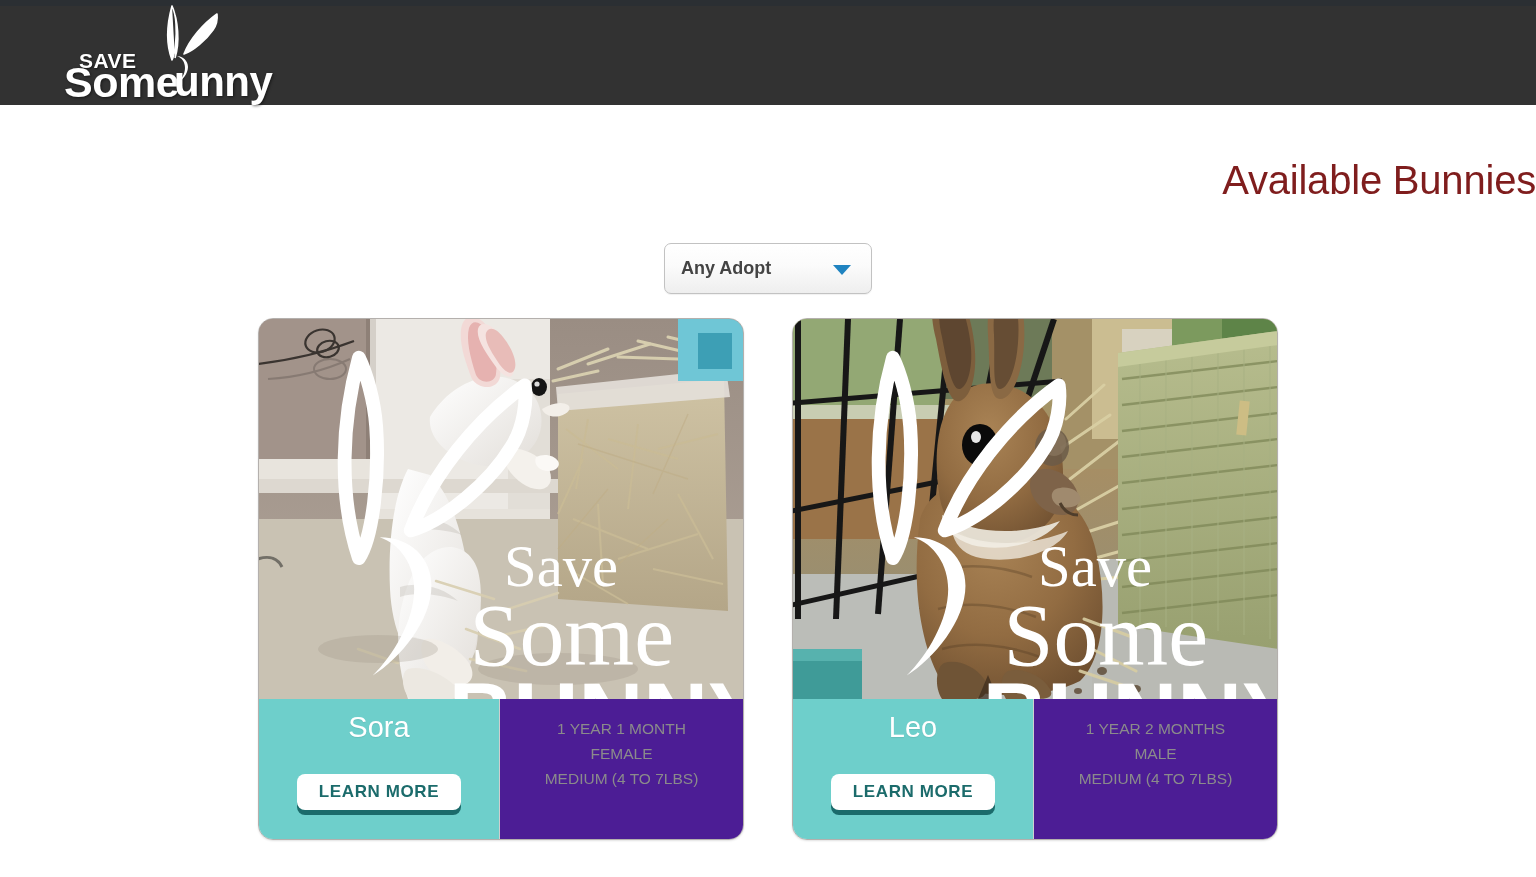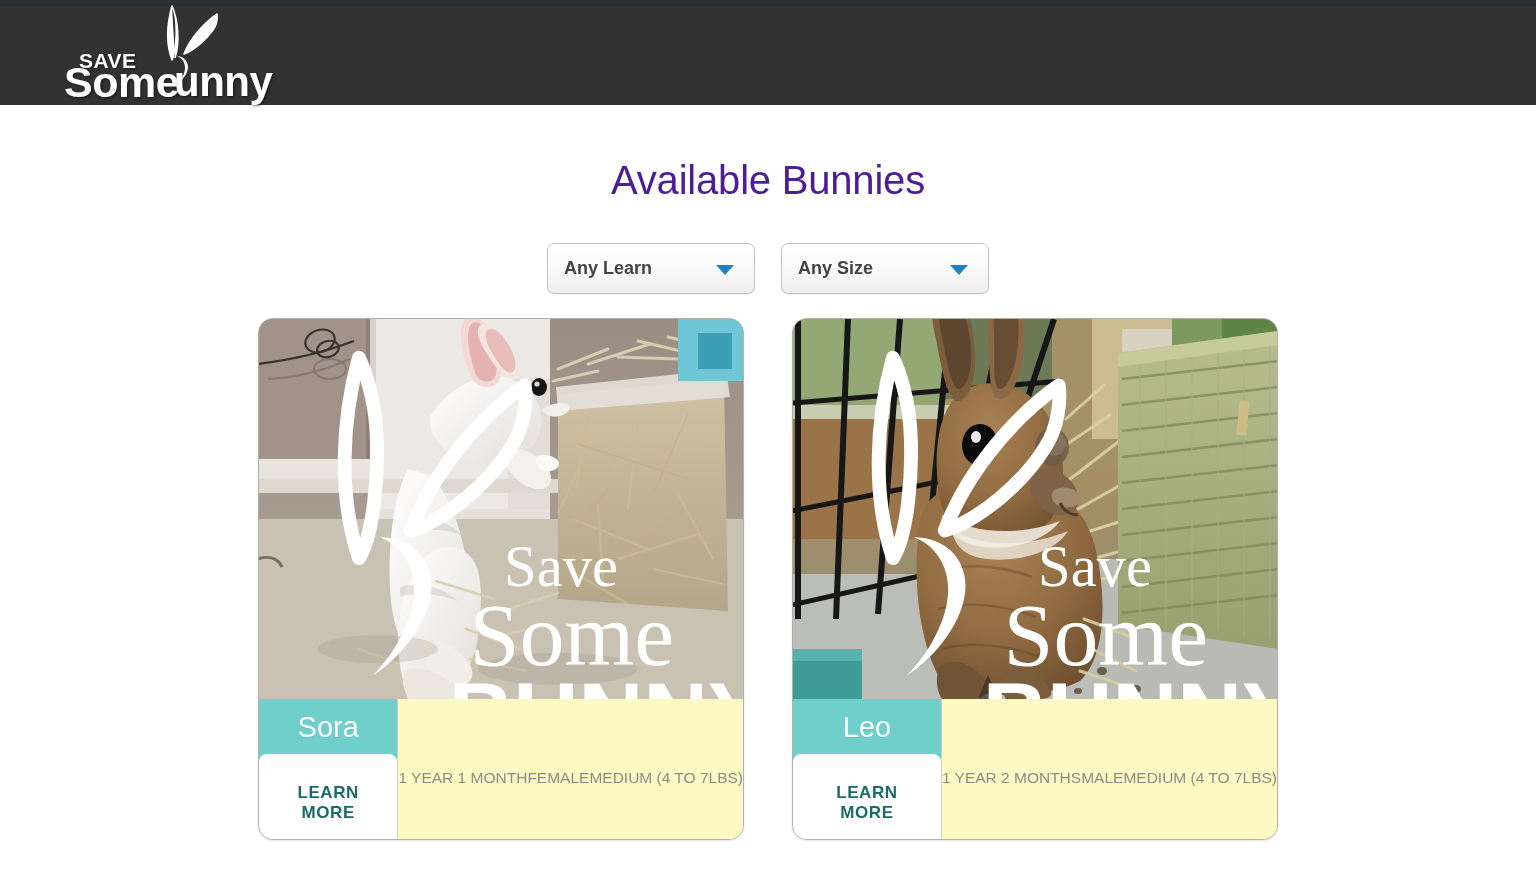--- a/index.html
+++ b/index.html
@@ -77,24 +77,24 @@
     font-family: "Liberation Sans", sans-serif;
     cursor: pointer;
     text-shadow: 0 1px 2px rgba(0,0,0,.3);
     display: flex; align-items: center; justify-content: center;
   }
 
   
   .page-title {
     position: absolute; top: 158px; left: 0;
     width: 1536px;
-    text-align: center;
+    text-align: right;
     font-size: 40px;
     font-weight: normal;
-    color: #4c1d95;
+    color: #7f1d1d;
     letter-spacing: -0.2px;
   }
 
   
   .filters {
     position: absolute; top: 243px; left: 0;
     width: 1536px;
     display: flex; justify-content: center; gap: 26px;
   }
   .select-box {
@@ -150,51 +150,52 @@
     pointer-events: none;
   }
 
   .card-body { display: flex; height: 140px; }
   .card-left {
     width: 240px;
     background: #6ecfcb;
     display: flex; flex-direction: column;
     align-items: center; justify-content: flex-start;
     padding-top: 13px;
+    gap: 20px;
   }
   .card-name {
     color: #ffffff;
     font-size: 29px;
     font-weight: normal;
     line-height: 1.1;
     margin-bottom: 10px;
     text-shadow: 0 1px 1px rgba(0,0,0,.08);
   }
   .learn-btn-wrap { position: relative; }
   .learn-btn {
     position: relative;
     display: block;
     background: #ffffff;
     border: none;
     border-radius: 8px;
-    padding: 29px 22px;
+    padding: 8px 22px;
     font-family: "Liberation Sans", sans-serif;
     font-size: 17px;
     font-weight: bold;
     letter-spacing: 0.6px;
     color: #1b6b6b;
     cursor: pointer;
     box-shadow: 0 5px 0 0 #1b6b6b;
     z-index: 2;
   }
   .card-right {
     flex: 1;
-    background: #fef9c3;
+    background: #4c1d95;
     border-left: 1px solid #cfcfcf;
-    display: flex; 
+    display: flex; flex-direction: column;
     align-items: center; justify-content: flex-start;
     padding-top: 17px;
   }
   .card-meta {
     color: #8b8b8b;
     font-size: 15.5px;
     line-height: 25px;
     text-transform: uppercase;
     white-space: nowrap;
   }
@@ -220,25 +221,21 @@
     </div>
 
 
   </div>
 </div>
 
 <h1 class="page-title">Available Bunnies</h1>
 
 <div class="filters">
   <div class="select-box select-gender">
-    <span class="select-label">Any Learn</span>
-    <span class="select-arrow"></span>
-  </div>
-  <div class="select-box select-size">
-    <span class="select-label">Any Size</span>
+    <span class="select-label">Any Adopt</span>
     <span class="select-arrow"></span>
   </div>
 </div>
 
 <div class="cards">
 
   <div class="card">
     <div class="card-photo">
       <svg viewBox="0 0 486 380" preserveAspectRatio="xMidYMid slice">
         <defs>

